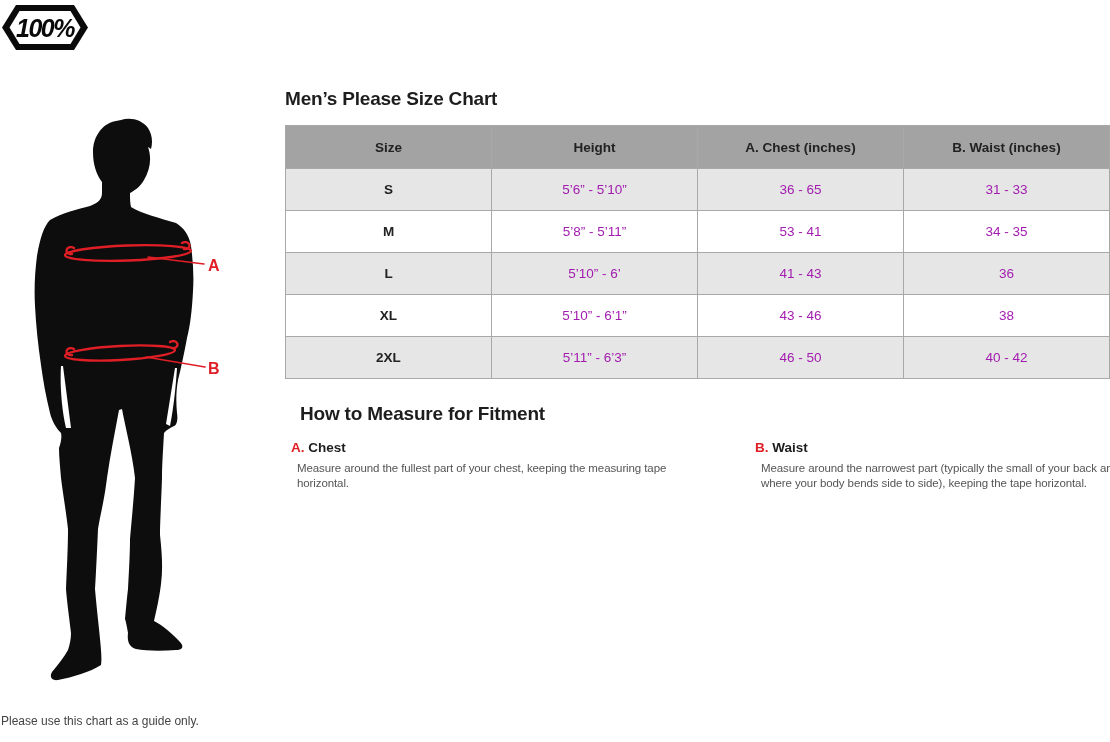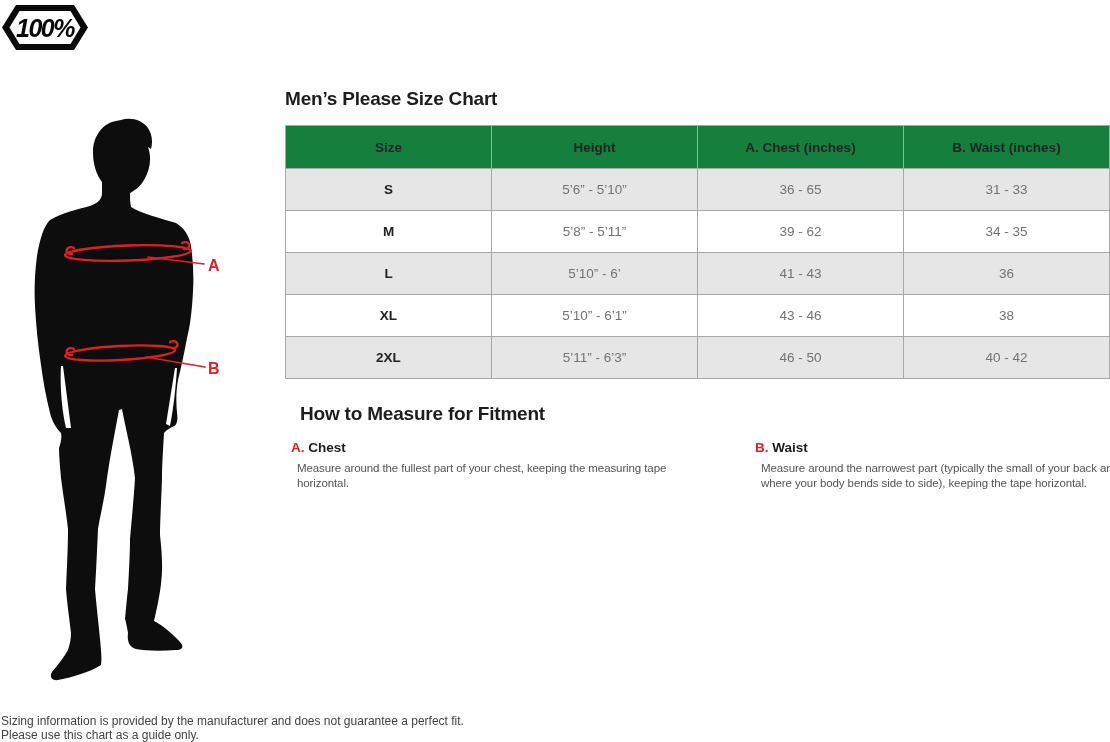--- a/index.html
+++ b/index.html
@@ -27,24 +27,24 @@
   .title-how-to { top: 403px; margin-left: 15px; }
 
   
   table.size-table {
     position: absolute; left: 285px; top: 125px; width: 825px;
     border-collapse: collapse; table-layout: fixed;
   }
   table.size-table th, table.size-table td {
     border: 1px solid #a8a8a8;
     text-align: center; vertical-align: middle;
-    font-size: 13.5px; color: #737373;
+    font-size: 13.5px; color: #a21caf;
     padding: 0;
   }
-  table.size-table th { height: 42px; font-weight: bold; color: #222222; background: #15803d; }
+  table.size-table th { height: 42px; font-weight: bold; color: #222222; background: #a3a3a3; }
   table.size-table td { height: 41px; background: #ffffff; }
   table.size-table tr.shade td { background: #e6e6e6; }
   table.size-table td.size-col { font-weight: bold; color: #222222; }
 
   
   .measure-cols {
     position: absolute; left: 291px; top: 440px; width: 814px;
     display: flex; align-items: flex-start; gap: 40px;
   }
   .measure-item-a { width: 424px; flex: 0 0 424px; }
@@ -175,21 +175,21 @@
   <tbody>
     <tr class="shade">
       <td class="size-col">S</td>
       <td>5’6” - 5’10”</td>
       <td>36 - 65</td>
       <td>31 - 33</td>
     </tr>
     <tr>
       <td class="size-col">M</td>
       <td>5’8” - 5’11”</td>
-      <td>39 - 62</td>
+      <td>53 - 41</td>
       <td>34 - 35</td>
     </tr>
     <tr class="shade">
       <td class="size-col">L</td>
       <td>5’10” - 6’</td>
       <td>41 - 43</td>
       <td>36</td>
     </tr>
     <tr>
       <td class="size-col">XL</td>
@@ -219,15 +219,14 @@
   <div class="measure-item-b">
     <div class="measure-heading">
       <span class="letter">B.</span>
       <span>Waist</span>
     </div>
     <p class="measure-desc">Measure around the narrowest part (typically the small of your back and where your body bends side to side), keeping the tape horizontal.</p>
   </div>
 </div>
 
 <div class="disclaimer">
-  <div>Sizing information is provided by the manufacturer and does not guarantee a perfect fit.</div>
   <div>Please use this chart as a guide only.</div>
 </div>
 
 </body></html>

